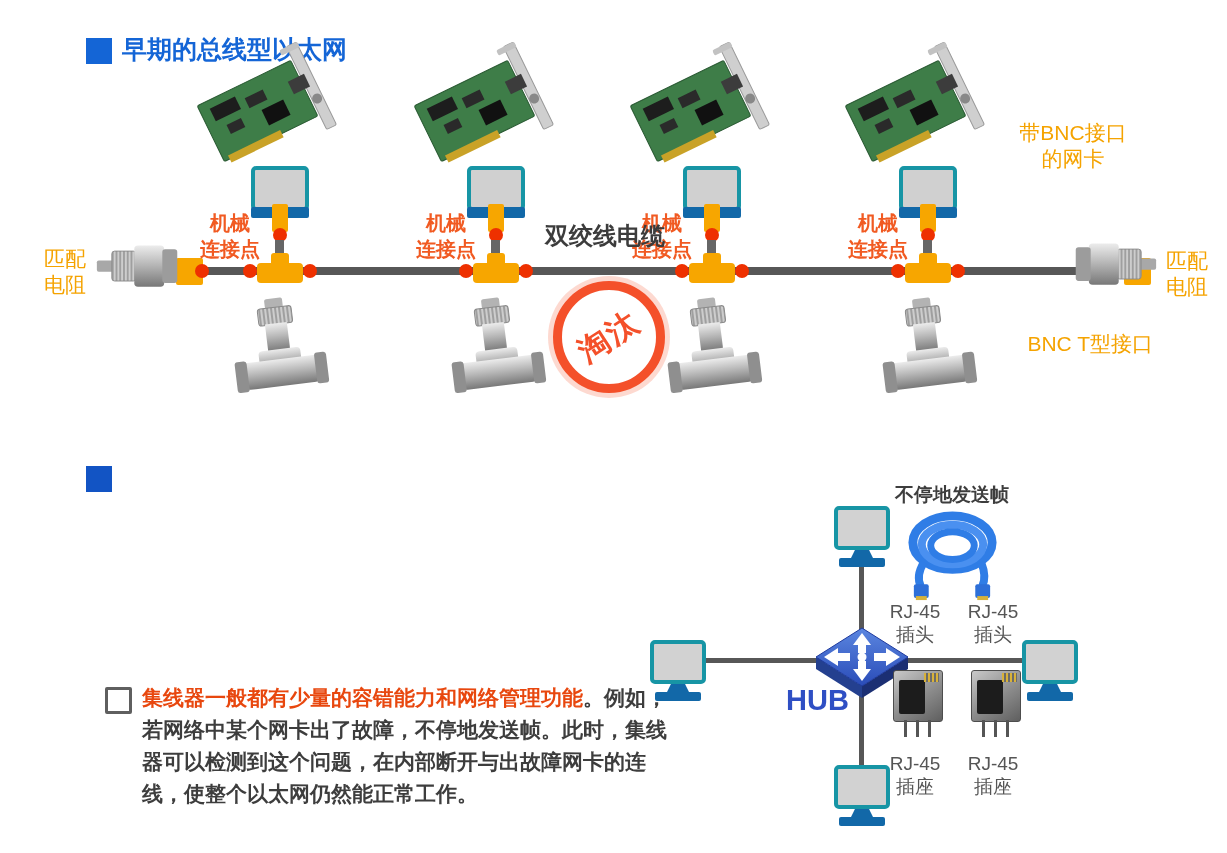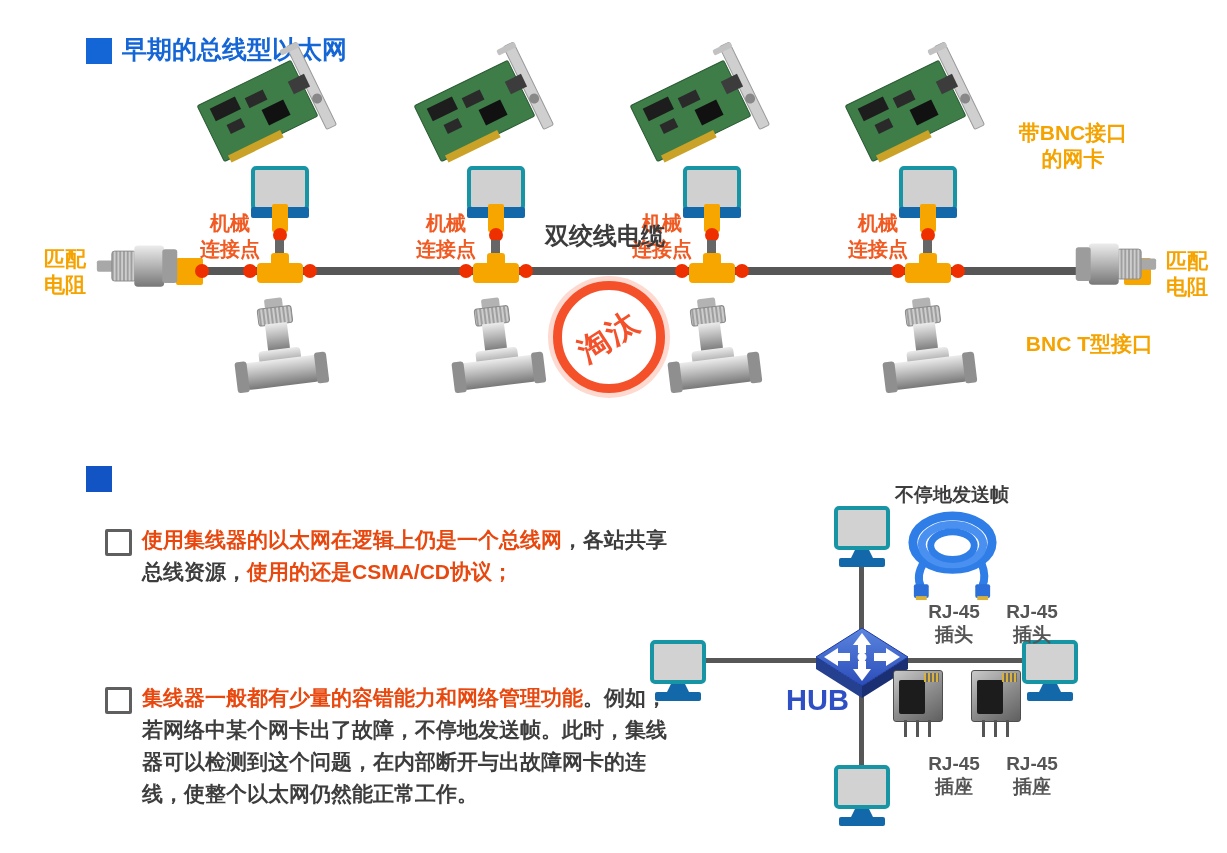--- a/index.html
+++ b/index.html
@@ -24,21 +24,21 @@
   .oc-top{position:absolute;left:92px;top:44px;width:16px;height:28px;background:#f7a600;border-radius:2px;}
   .sdot1{position:absolute;left:93px;top:68px;width:14px;height:14px;border-radius:50%;background:#ee3000;}
   .gseg{position:absolute;left:95px;top:80px;width:9px;height:15px;background:#666;}
   .oc-low{position:absolute;left:91px;top:93px;width:18px;height:14px;background:#f7a600;border-radius:3px 3px 0 0;}
   .tbar{position:absolute;left:77px;top:103px;width:46px;height:20px;background:#f7a600;border-radius:4px;}
   .sdotL{position:absolute;left:63px;top:104px;width:14px;height:14px;border-radius:50%;background:#ee3000;}
   .sdotR{position:absolute;left:123px;top:104px;width:14px;height:14px;border-radius:50%;background:#ee3000;}
 
   .mech-label{position:absolute;top:210px;width:64px;text-align:center;font-size:20px;font-weight:bold;
               color:#f15a22;line-height:1.3;}
-  .orange-label{position:absolute;text-align:center;font-size:21px;font-weight:bold;color:#f5a300;line-height:1.25;}
+  .orange-label{position:absolute;text-align:center;font-size:21px;font-weight:normal;color:#f5a300;line-height:1.25;}
   .coax-label{position:absolute;left:545px;top:220px;font-size:24px;font-weight:bold;color:#3c3c3c;white-space:nowrap;}
 
   .nic{position:absolute;top:56px;width:170px;height:108px;}
   .nic svg{width:160px;height:104px;transform:rotate(-26deg);}
 
   .tphoto{position:absolute;top:296px;width:94px;height:122px;}
   .tphoto svg{width:94px;height:122px;transform:rotate(-7deg);}
   .term{position:absolute;width:86px;height:66px;}
   .term svg{width:86px;height:62px;}
 
@@ -56,21 +56,21 @@
   .btext .em{color:#e8470e;}
 
   .net-line{position:absolute;background:#575757;}
   .mon2{position:absolute;width:56px;}
   .mon2 .scr{width:48px;height:36px;background:#d2d2d2;border:4px solid #1795a5;border-radius:5px;}
   .mon2 .neck{width:22px;height:8px;margin:0 auto;background:#1268a8;
               clip-path:polygon(18% 0,82% 0,100% 100%,0 100%);}
   .mon2 .base{width:46px;height:9px;margin:0 auto;background:#1268a8;border-radius:2px;}
 
   .hub-label{position:absolute;left:786px;top:684px;font-size:29px;font-weight:bold;color:#2f4fc4;}
-  .gray-label{position:absolute;text-align:center;font-size:19px;font-weight:bold;color:#555;line-height:1.22;margin-left:39px;}
+  .gray-label{position:absolute;text-align:center;font-size:19px;font-weight:normal;color:#555;line-height:1.22;}
   .cable-label{position:absolute;left:893px;top:482px;width:118px;text-align:center;
                font-size:19px;font-weight:bold;color:#3d3d3d;}
 
   .jack{position:absolute;width:58px;height:84px;}
   .jack .body{position:absolute;left:5px;top:10px;width:48px;height:50px;border:1px solid #4d4d4d;
               border-radius:3px;background:linear-gradient(145deg,#c9c9c9,#8b8b8b 55%,#5f5f5f);}
   .jack .face{position:absolute;left:11px;top:20px;width:26px;height:34px;background:#1c1c1c;border-radius:2px;}
   .jack .pins{position:absolute;left:36px;top:13px;width:15px;height:9px;
               background:repeating-linear-gradient(90deg,#d8b23a 0 2px,#6b6b6b 2px 4px);}
   .jack .leg{position:absolute;top:60px;width:3px;height:17px;background:#555;}
@@ -301,24 +301,20 @@
         <rect x="35" y="27" width="22" height="28" fill="url(#metalV)"></rect>
         <rect x="25" y="53" width="42" height="22" rx="4" fill="url(#metalV)"></rect>
         <rect x="6" y="63" width="80" height="27" rx="7" fill="url(#metalV)"></rect>
         <rect x="0" y="61" width="12" height="31" rx="3" fill="#8f8f8f"></rect>
         <rect x="80" y="61" width="12" height="31" rx="3" fill="#8f8f8f"></rect>
       </svg>
   </div>
 
   <div class="title-sq" style="left:86px;top:466px;background:#1254c4;"></div>
 
-  <div class="bullet" style="top:524px;">
-    <div class="chk"></div>
-    <div class="btext"><span class="em">使用集线器的以太网在逻辑上仍是一个总线网</span><span>，各站共享总线资源，</span><span class="em">使用的还是CSMA/CD协议；</span></div>
-  </div>
   <div class="bullet" style="top:682px;">
     <div class="chk"></div>
     <div class="btext"><span class="em">集线器一般都有少量的容错能力和网络管理功能</span><span>。例如，若网络中某个网卡出了故障，不停地发送帧。此时，集线器可以检测到这个问题，在内部断开与出故障网卡的连线，使整个以太网仍然能正常工作。</span></div>
   </div>
 
   <div class="net-line" style="left:859px;top:562px;width:5px;height:205px;"></div>
   <div class="net-line" style="left:703px;top:658px;width:322px;height:5px;"></div>
 
   <div class="mon2" style="left:834px;top:506px;">
     <div class="scr"></div>

